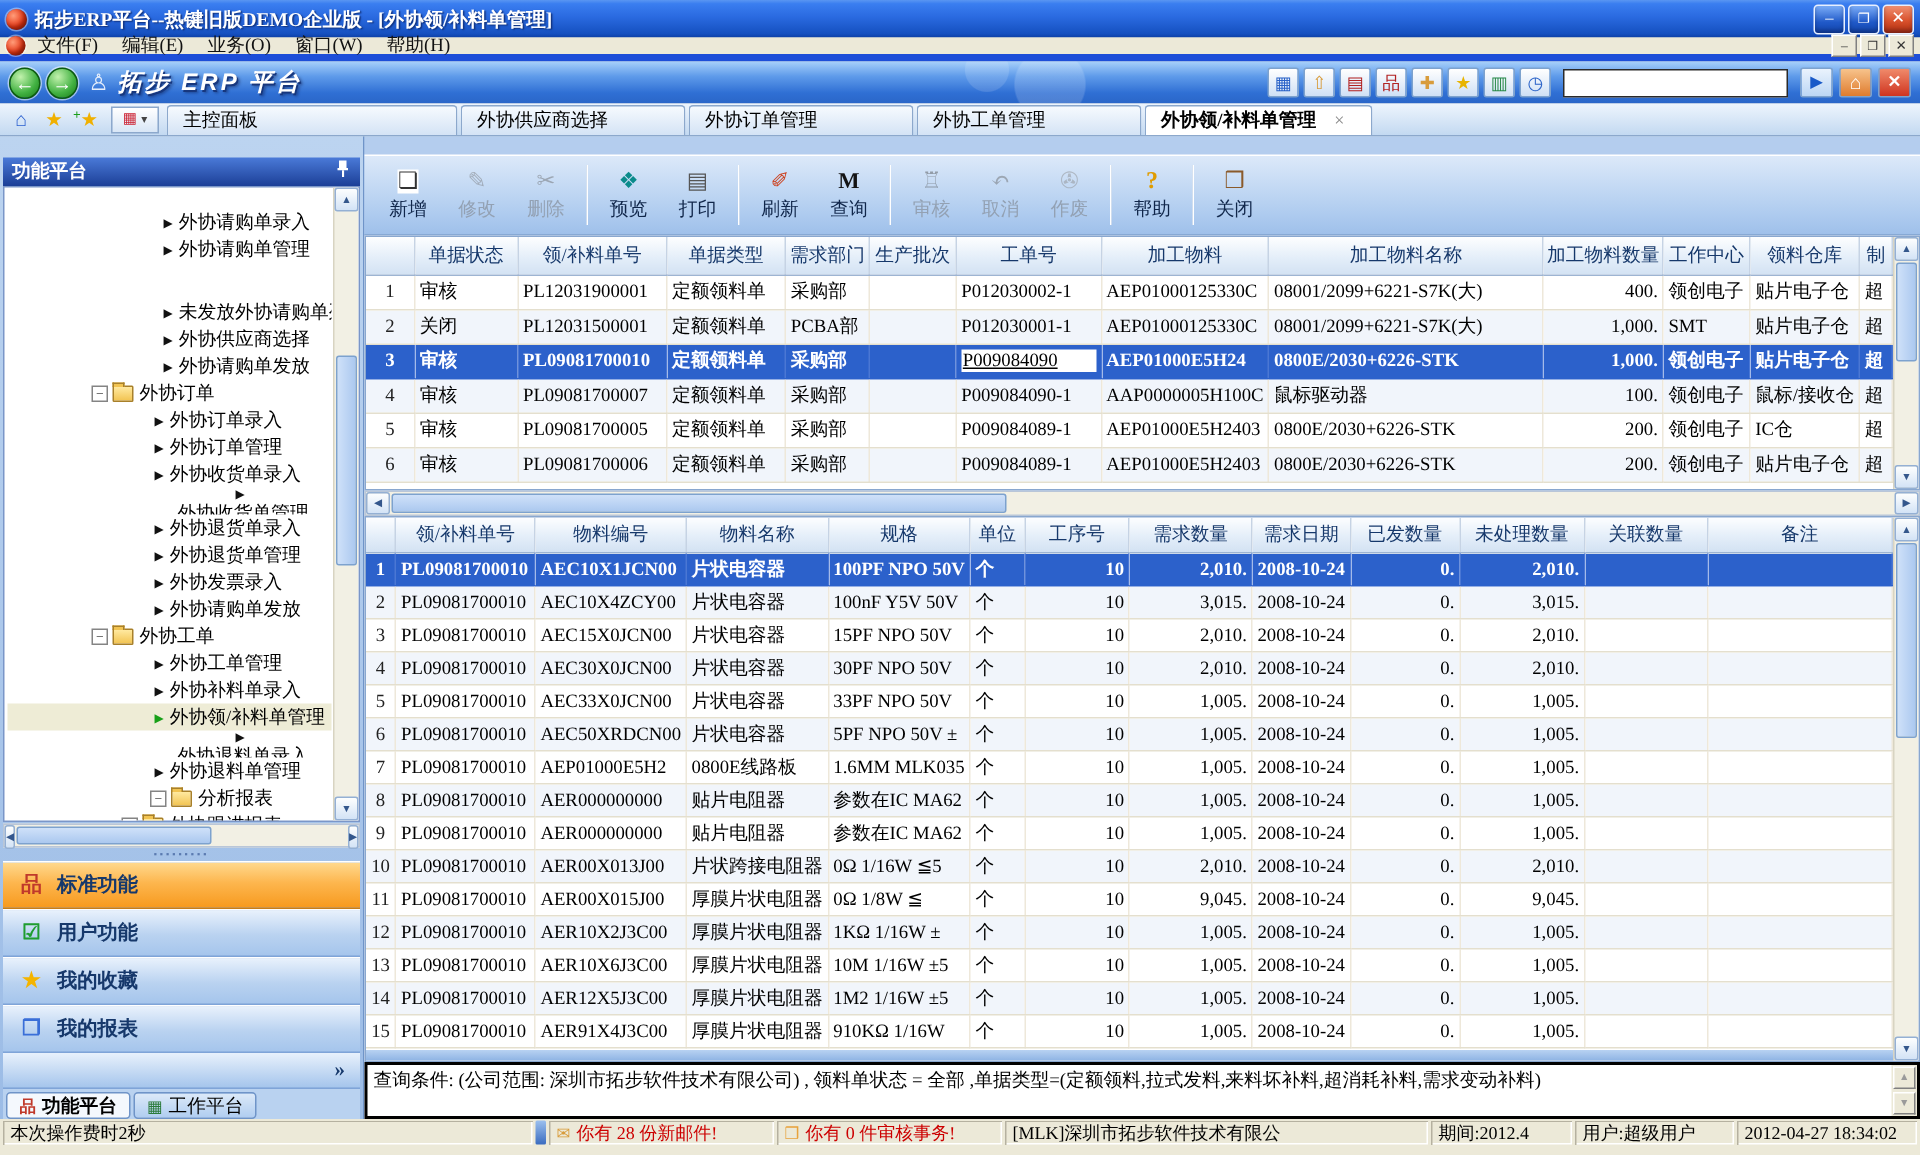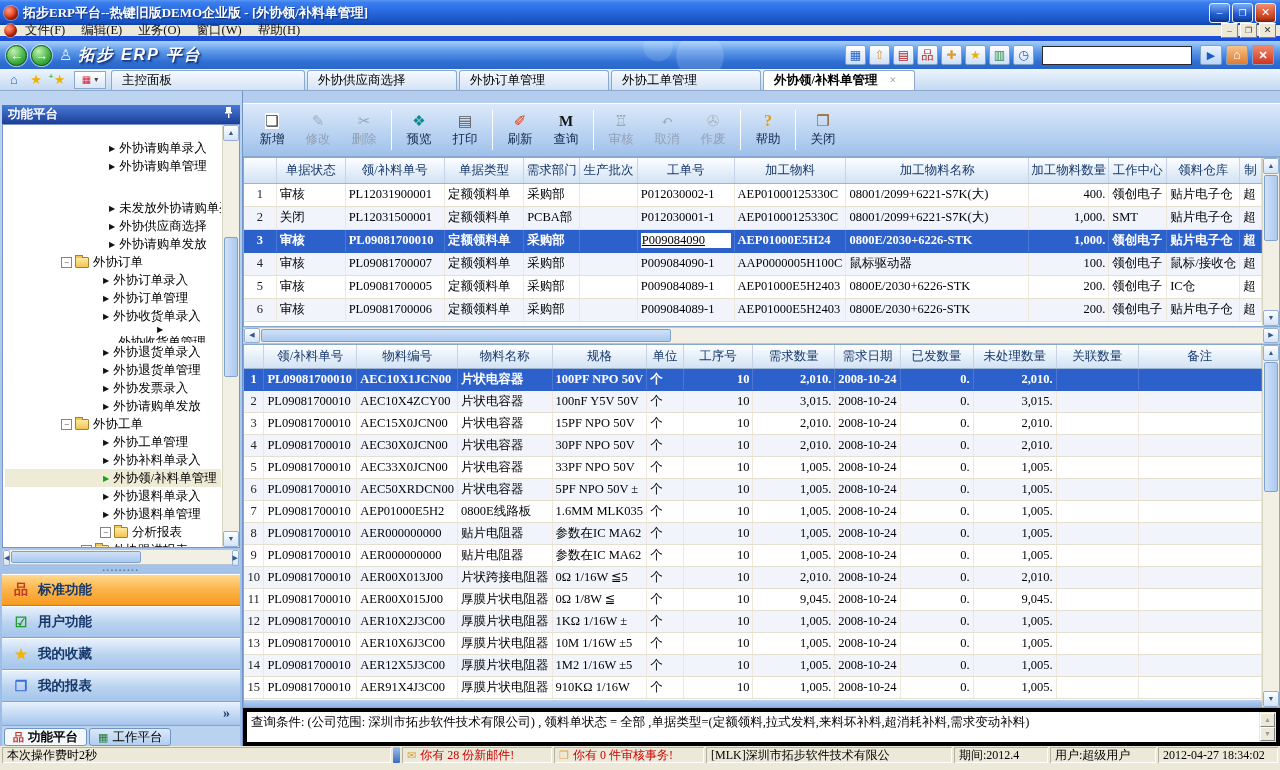--- a/index.html
+++ b/index.html
@@ -141,35 +141,35 @@
   .sbbtn { flex:none; height:16px; text-align:center; font-size:7px; color:#34578c; line-height:14px;
     background:linear-gradient(180deg,#fdfefe,#d3e3f6); border:1px solid #94b0d4; border-radius:2px; }
   .sb-up::after{content:"▲";} .sb-down::after{content:"▼";} .sb-left::after{content:"◀";} .sb-right::after{content:"▶";}
   .sthumb { background:linear-gradient(90deg,#cfe1f9,#abc8ef); border:1px solid #7da2ce; border-radius:2px; margin:1px; flex:none; }
   .sbspace { flex:1; }
   .hscroll { height:17px; flex:none; display:flex; background:#f2f0e4; border:1px solid #b9c6d8; align-items:stretch; }
   .hthumb { background:linear-gradient(180deg,#cfe1f9,#abc8ef); border:1px solid #7da2ce; border-radius:2px; margin:1px; }
   .hscroll .sbbtn { height:auto; width:16px; line-height:13px; }
 
   
-  .querybar { height:38px; flex:none; background:#fff; border:4px solid #000000; display:flex; }
+  .querybar { height:38px; flex:none; background:#fff; border:2px solid #000000; display:flex; }
   .qtext { flex:1; font-size:12.5px; padding:2px 4px; line-height:16px; overflow:hidden; color:#000; }
   .qctrls { width:17px; flex:none; background:#ece9d8; display:flex; flex-direction:column; justify-content:space-between; padding:1px; }
   .qab { height:15px; background:#ece9d8; border:1px solid; border-color:#fff #808080 #808080 #fff; font-size:7px; color:#9a9a9a; text-align:center; line-height:12px; }
   .qa-up::after{content:"▲";} .qa-down::after{content:"▼";}
 
   
   .statusbar { height:18px; flex:none; display:flex; align-items:stretch; background:#ece9d8; padding:1px 2px; gap:2px; font-size:12px; }
   .seg { box-shadow:inset 1px 1px 0 #b5b1a0, inset -1px -1px 0 #fff; padding:0 5px; white-space:nowrap; overflow:hidden; display:flex; align-items:center; }
   .seg-op { flex:1; }
   .status-divider { width:7px; border-radius:1px; background:linear-gradient(180deg,#9cc0ee,#3a6cc0); }
   .seg-mail, .seg-audit { width:150px; color:#cc0000; }
   .sic { margin-right:4px; font-size:11px; }
   .sic-mail::after{content:"✉";color:#d89c3c;} .sic-task::after{content:"❒";color:#e8a33d;}
-  .seg-company { width:246px; }
+  .seg-company { width:282px; }
   .seg-period { width:94px; }
   .seg-user { width:106px; }
   .seg-time { width:120px; }
 </style>
 </head>
 <body>
 
 <div class="win">
 
   <div class="titlebar">
@@ -319,21 +319,21 @@
             <span class="tlab">外协工单管理</span>
           </div>
           <div class="trow" style="padding-left: 98px;">
             <span class="arr"></span>
             <span class="tlab">外协补料单录入</span>
           </div>
           <div class="trow sel" style="padding-left: 98px;">
             <span class="arr"></span>
             <span class="tlab">外协领/补料单管理</span>
           </div>
-          <div class="trow" style="padding-left: 98px;">
+          <div class="trow" style="padding-left: 98px; flex-direction: column;">
             <span class="arr"></span>
             <span class="tlab">外协退料单录入</span>
           </div>
           <div class="trow" style="padding-left: 98px;">
             <span class="arr"></span>
             <span class="tlab">外协退料单管理</span>
           </div>
           <div class="trow" style="padding-left: 56px; justify-content: center;">
             <span class="expbox"></span>
             <span class="folder"></span>

